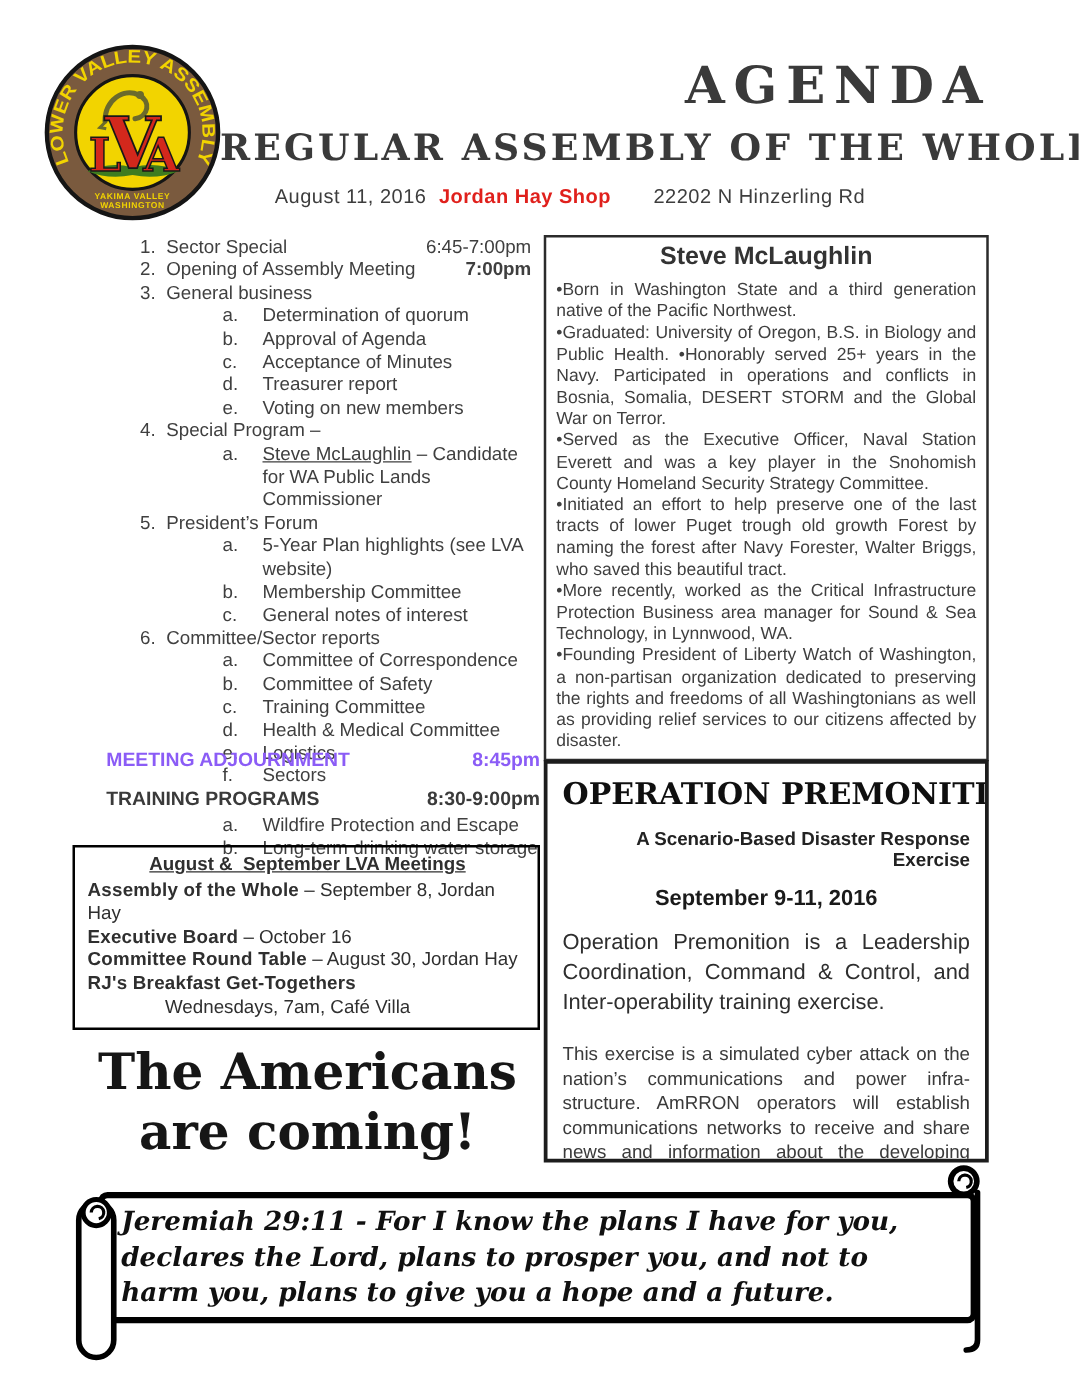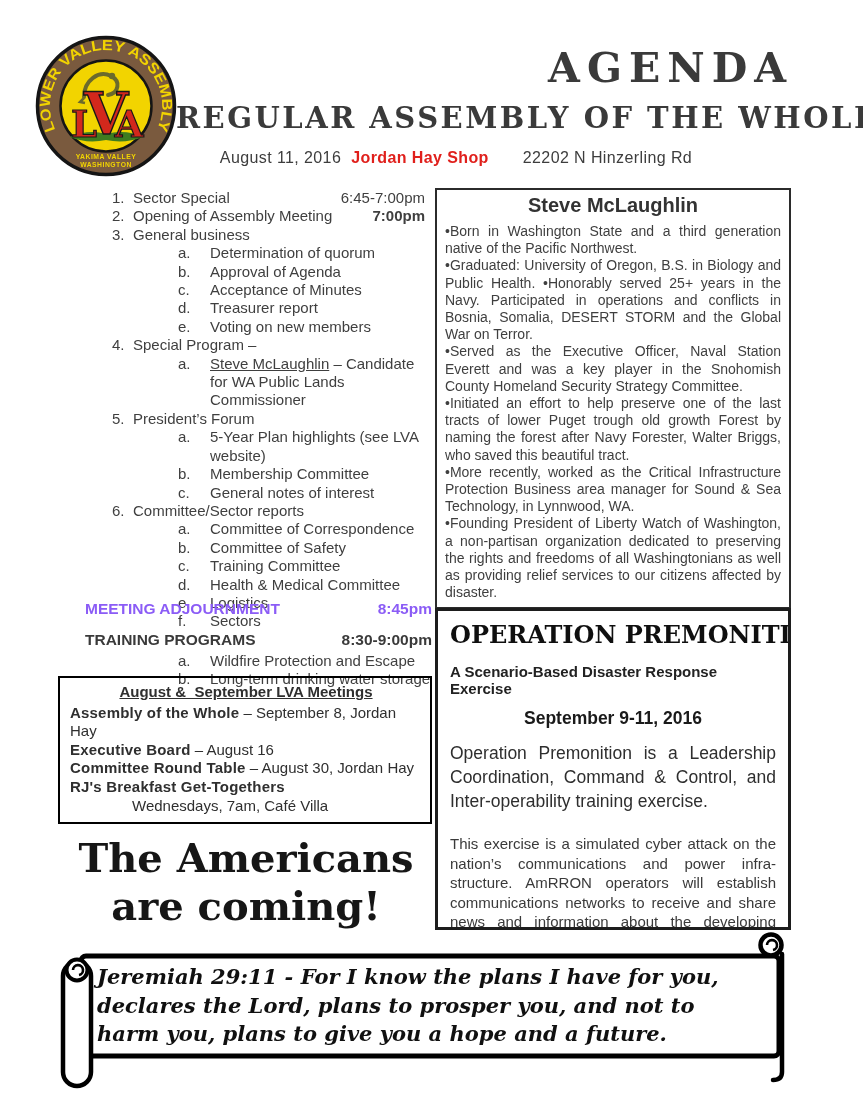--- a/index.html
+++ b/index.html
@@ -50,21 +50,21 @@
   .bio-box{position:absolute;left:435px;top:188px;width:356px;box-sizing:border-box;
         border:2px solid #2b2b2b;padding:3px 8px 6px;}
   .bio-title{text-align:center;font-weight:700;font-size:20px;margin:1px 0 6px;color:#333;}
   .bio-p{font-size:14px;line-height:17.2px;text-align:justify;margin:0;color:#3f3f3f;}
 
   
   .op-box{position:absolute;left:435px;top:608px;width:356px;height:322px;box-sizing:border-box;
         border:3px solid #1d1d1d;padding:6px 12px;overflow:hidden;}
   .op-title{font-family:"DejaVu Serif",serif;text-align:center;font-weight:900;font-size:24px;
         letter-spacing:0px;color:#0f0f0f;margin-top:3px;white-space:nowrap;}
-  .op-sub{text-align:left;font-weight:700;font-size:15px;margin-top:14px;color:#222;}
+  .op-sub{text-align:right;font-weight:700;font-size:15px;margin-top:14px;color:#222;}
   .op-date{text-align:center;font-weight:700;font-size:17.5px;margin-top:11px;color:#1a1a1a;}
   .op-p1{font-size:17.5px;line-height:24px;text-align:justify;margin-top:12px;color:#2e2e2e;}
   .op-p2{font-size:15px;line-height:19.5px;text-align:justify;margin-top:21px;color:#3a3a3a;}
 
   
   .scroll{position:absolute;left:55px;top:932px;width:740px;height:162px;}
   .scroll svg{position:absolute;left:0;top:0;}
   .scroll-text{position:absolute;left:42px;top:31px;width:652px;font-family:"DejaVu Serif",serif;
         font-style:italic;font-weight:700;font-size:21px;line-height:28.5px;color:#101010;}
 </style>
@@ -209,21 +209,21 @@
           <span class="a-letter">b.</span>
           <span class="a-text">Long-term drinking water storage</span>
         </div>
       </div>
   </div>
 
   <div class="meetings-box">
     <div class="mb-title">August &amp;  September LVA Meetings</div>
     <div>
         <div class="mb-line"><span class="b">Assembly of the Whole</span><span> – September 8, Jordan Hay</span></div>
-        <div class="mb-line"><span class="b">Executive Board</span><span> – August 16</span></div>
+        <div class="mb-line"><span class="b">Executive Board</span><span> – October 16</span></div>
         <div class="mb-line"><span class="b">Committee Round Table</span><span> – August 30, Jordan Hay</span></div>
         <div class="mb-line"><span class="b">RJ's Breakfast Get-Togethers</span></div>
         <div class="mb-line indent"><span>Wednesdays, 7am, Café Villa</span></div>
       </div>
   </div>
 
   <div class="americans">
     <div>The Americans</div>
     <div>are coming!</div>
   </div>

